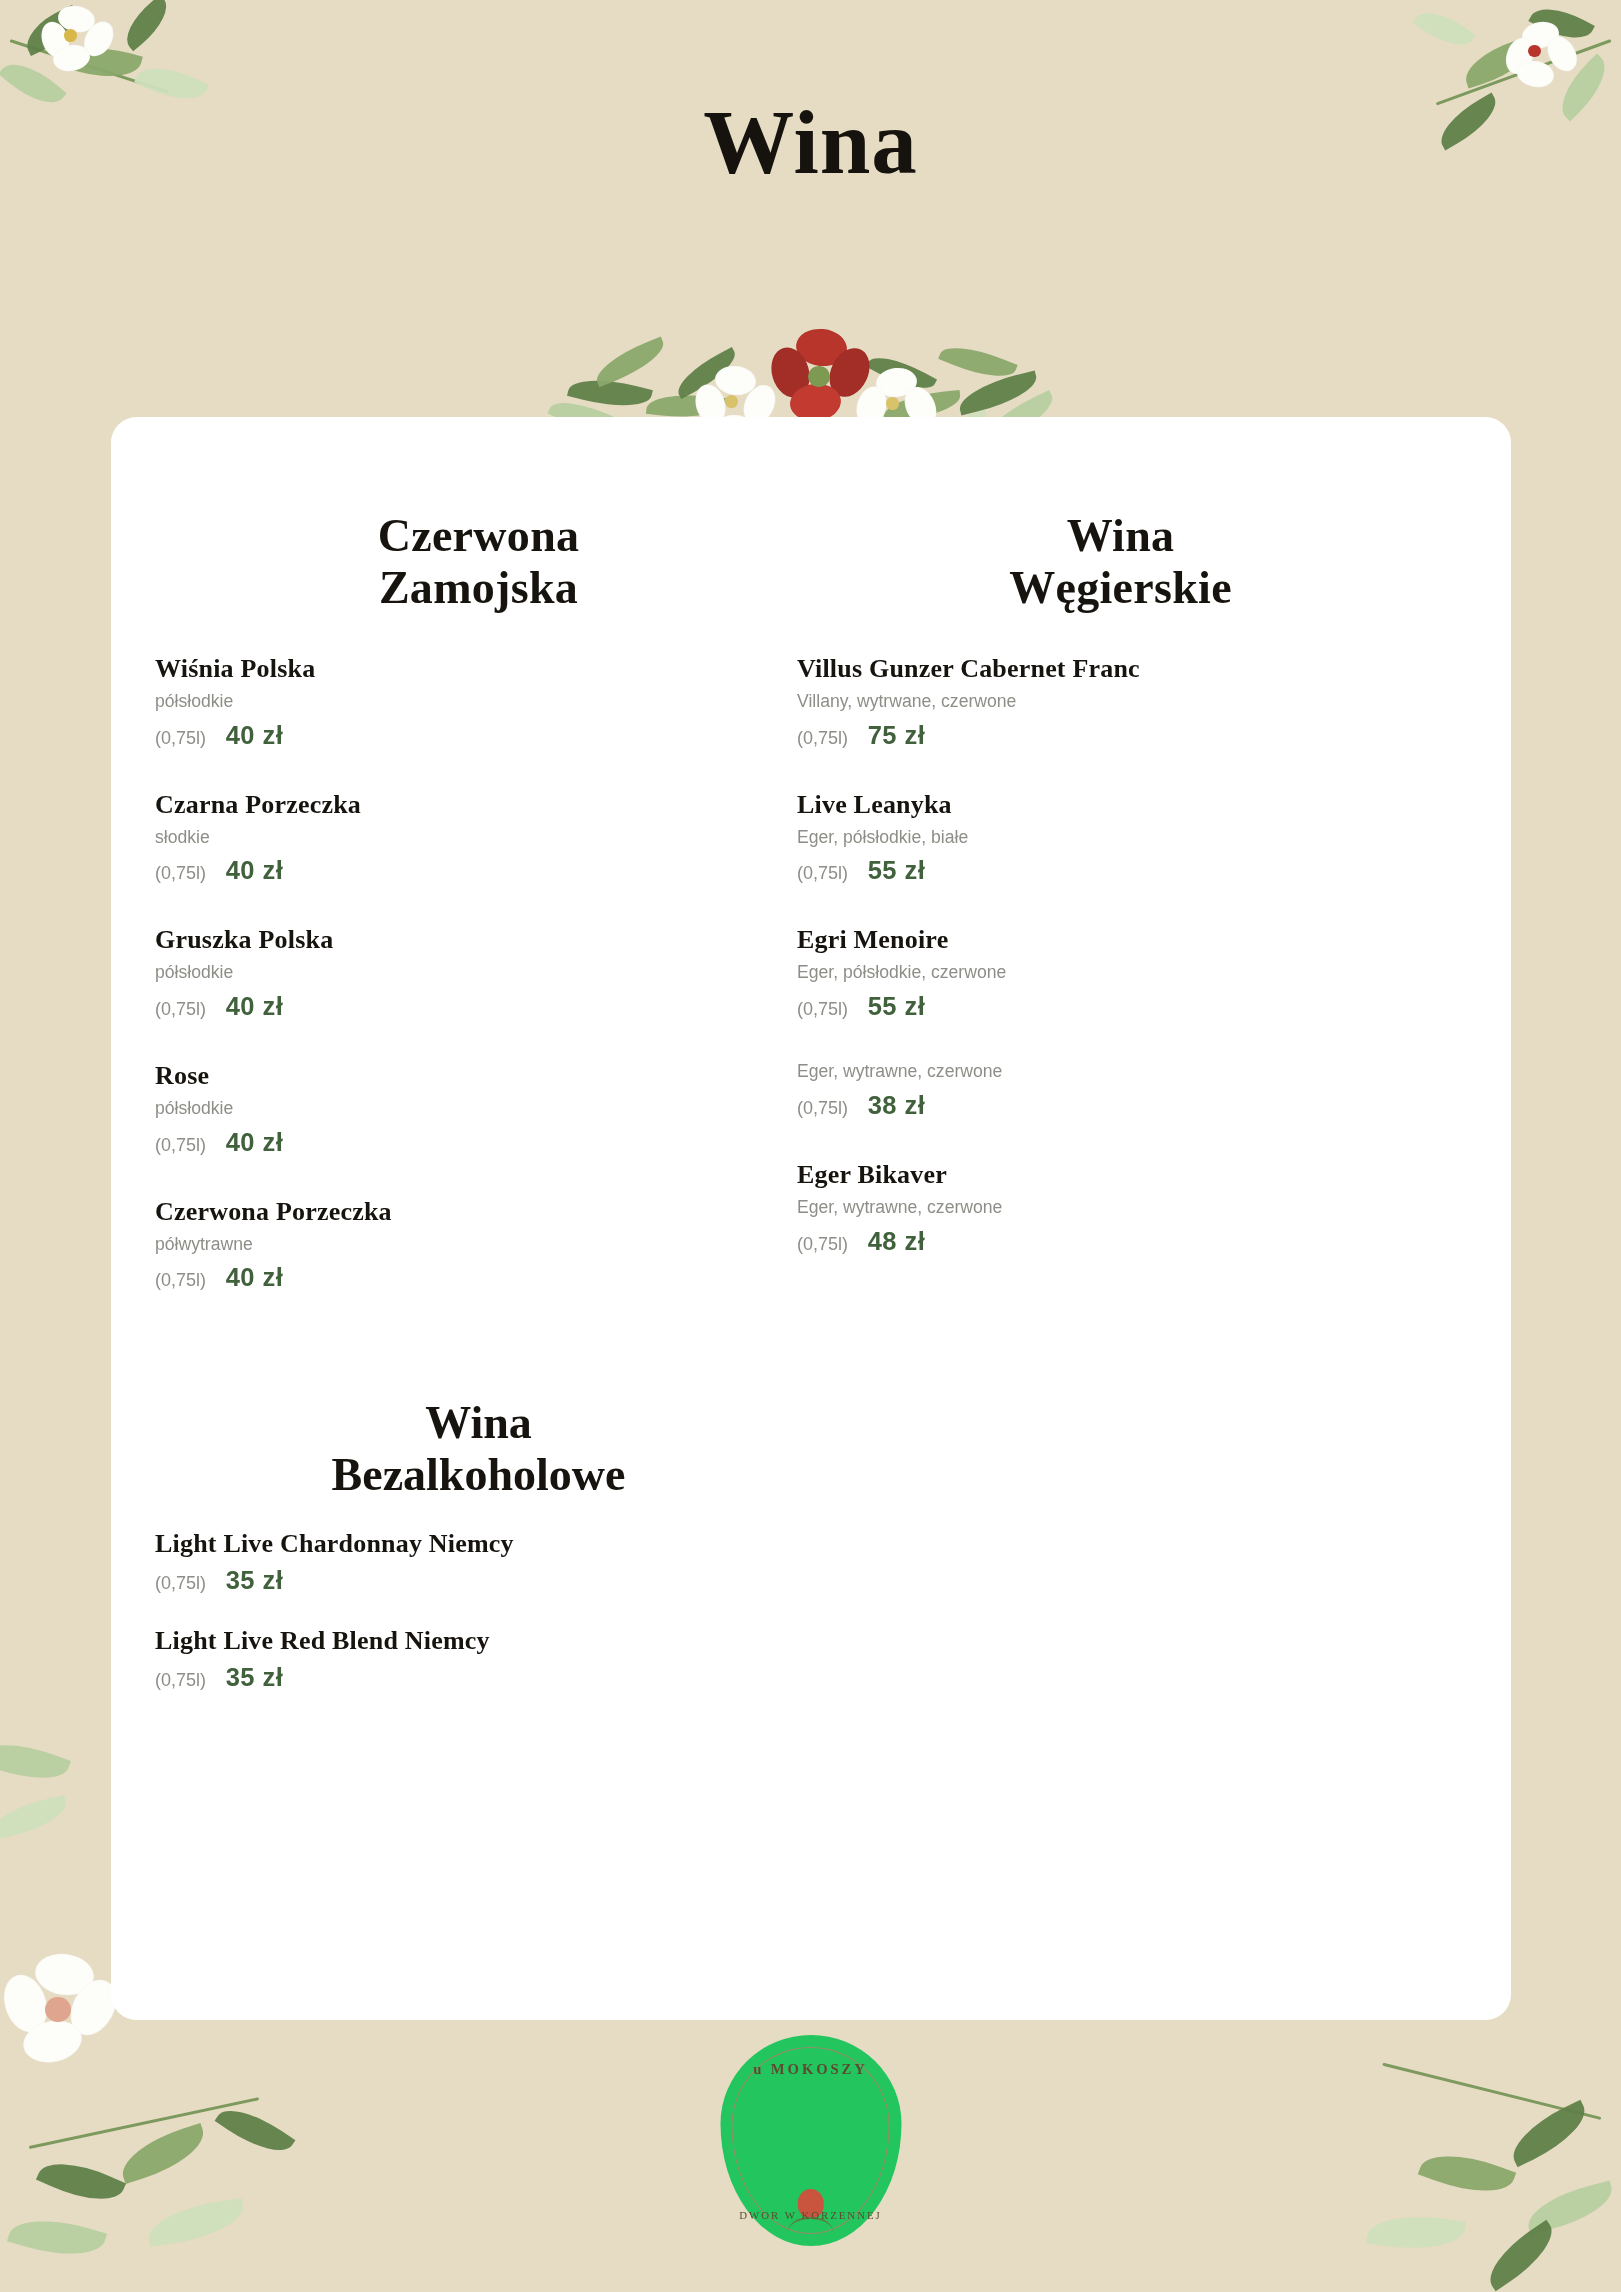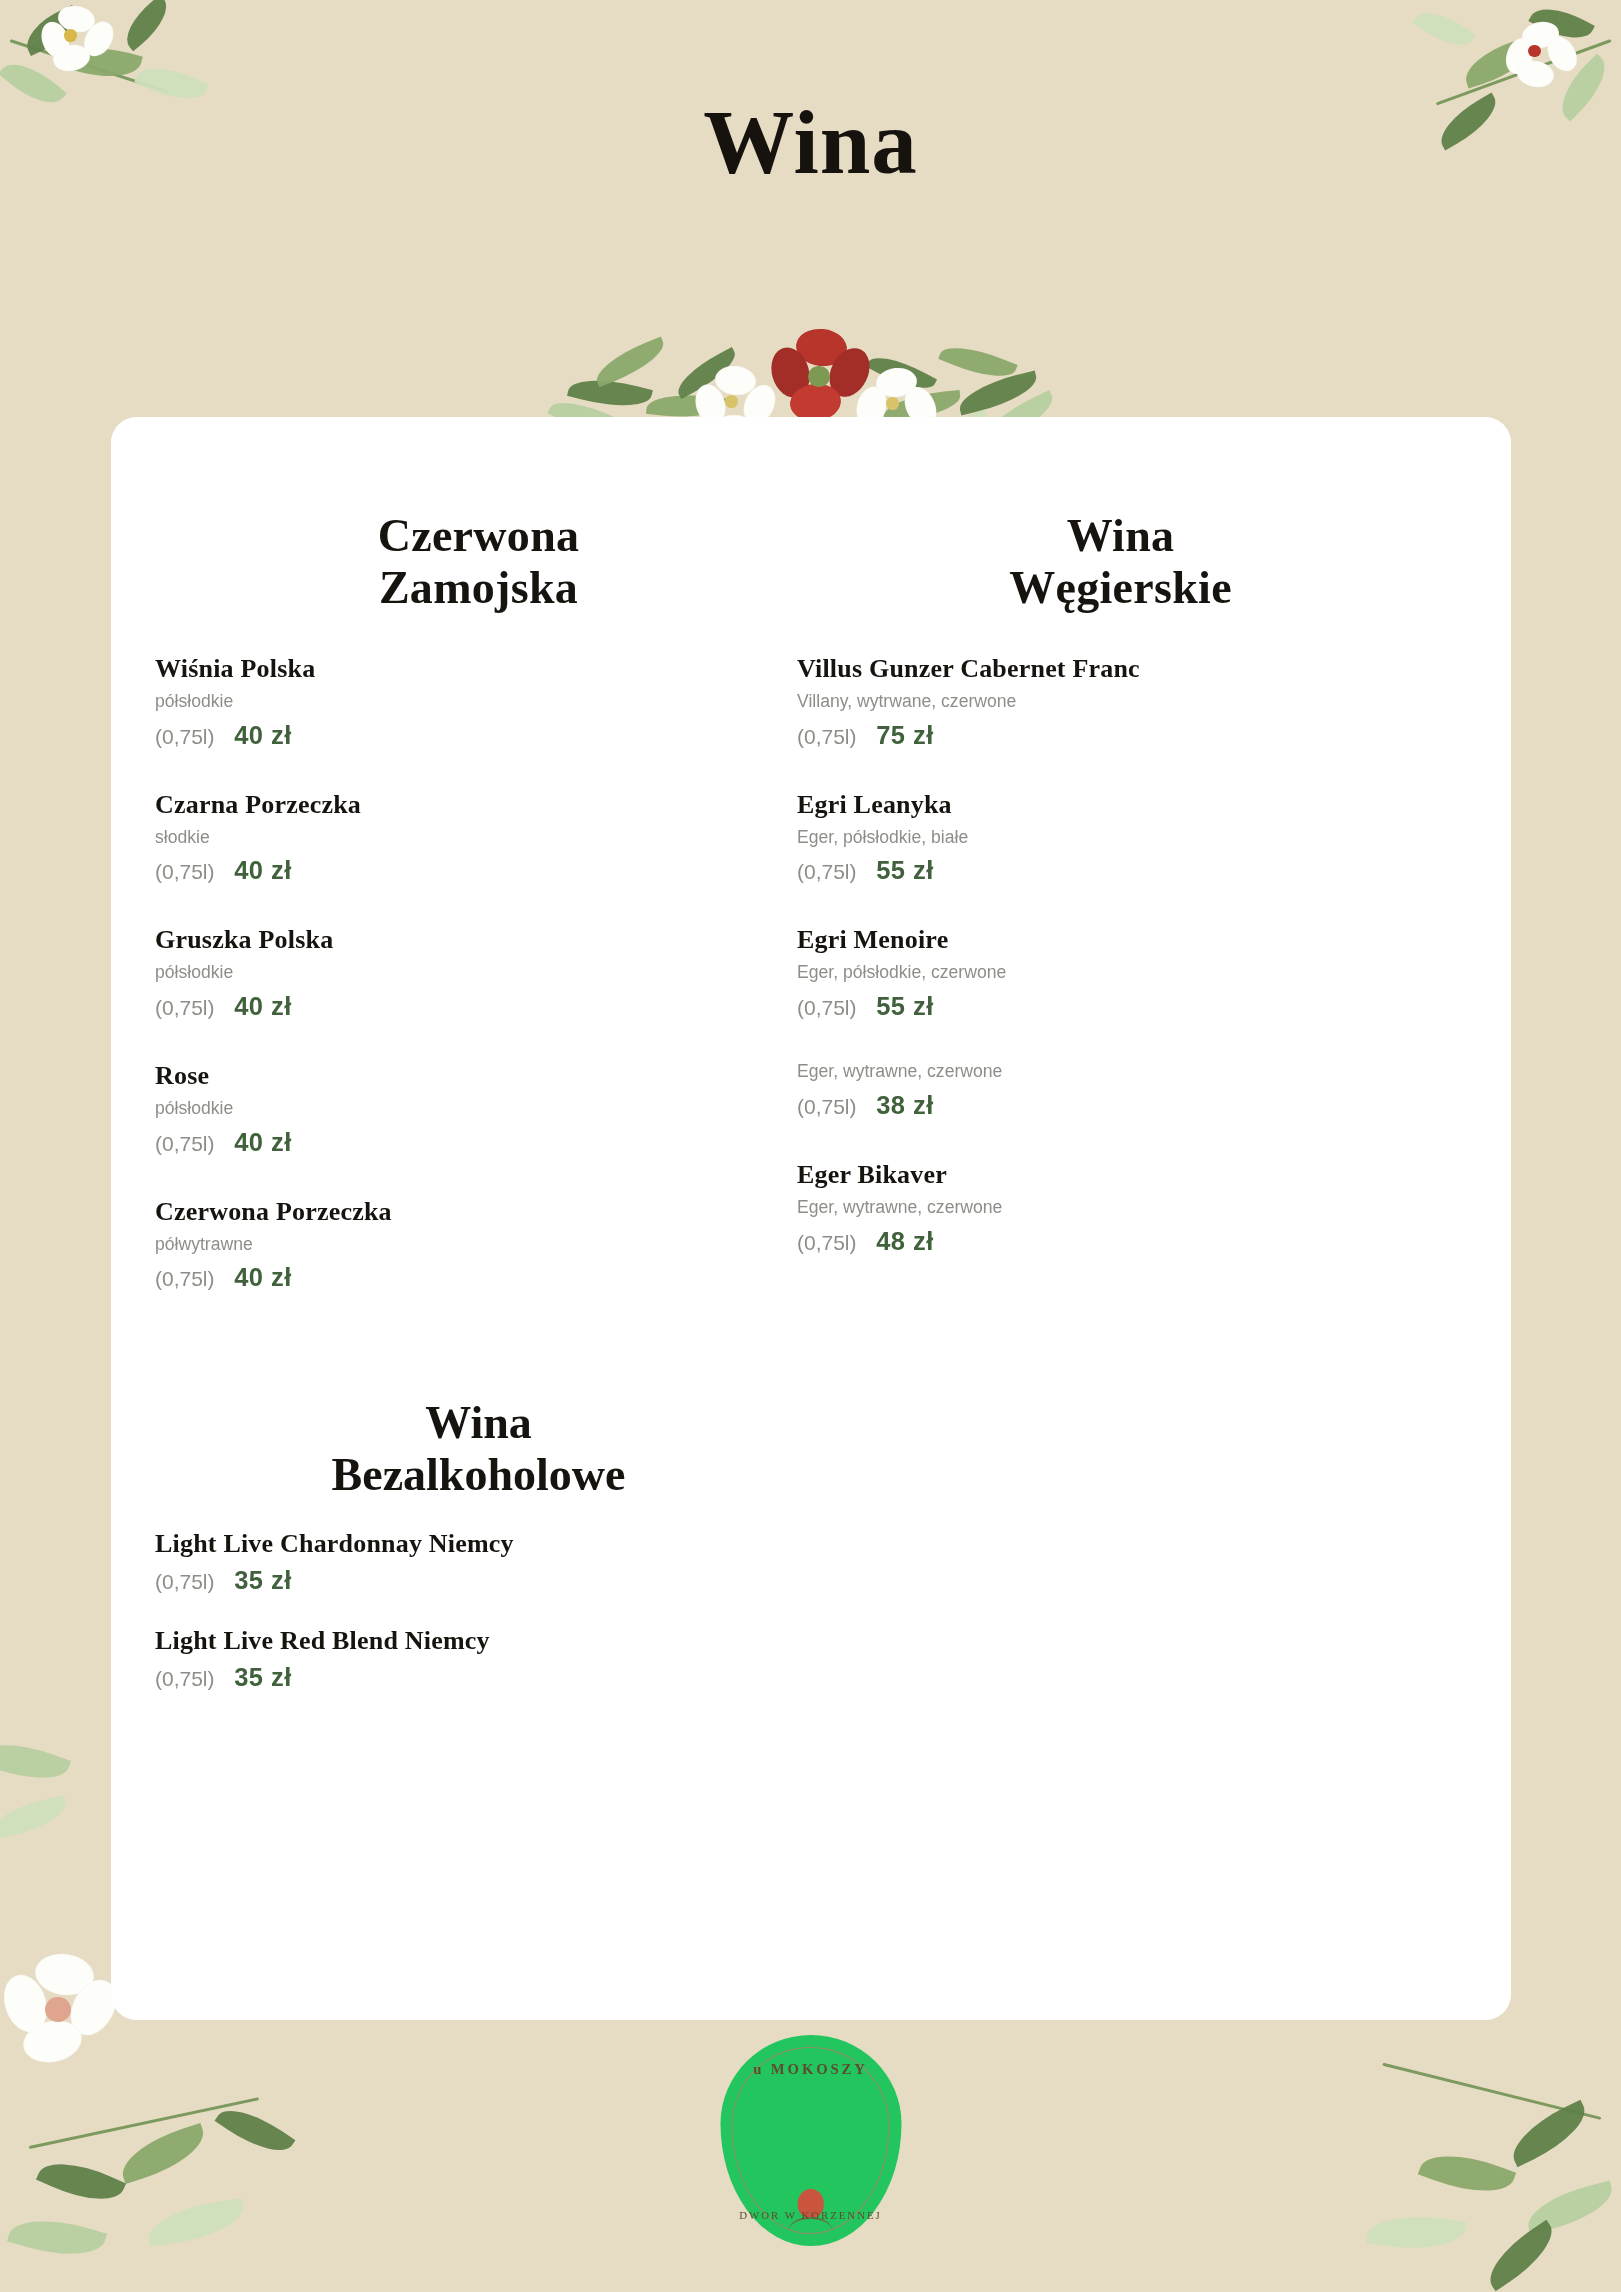--- a/index.html
+++ b/index.html
@@ -125,21 +125,21 @@
     color: #8e8e88;
     margin: 0 0 8.8px 0;
   }
   .item-price-row {
     display: flex;
     align-items: baseline;
     gap: 19.6px;
   }
   .item-volume {
     font-family: "Liberation Sans", sans-serif;
-    font-size: 21px;
+    font-size: 18px;
     color: #8e8e88;
   }
   .item-price {
     font-family: "Liberation Sans", sans-serif;
     font-weight: bold;
     font-size: 25.5px;
     color: #40613c;
     letter-spacing: 0.5px;
   }
 
@@ -382,21 +382,21 @@
     <div class="item">
       <p class="item-name">Villus Gunzer Cabernet Franc</p>
       <p class="item-desc">Villany, wytrwane, czerwone</p>
       <div class="item-price-row">
         <span class="item-volume">(0,75l)</span>
         <span class="item-price">75 zł</span>
       </div>
     </div>
 
     <div class="item">
-      <p class="item-name">Egri Leanyka</p>
+      <p class="item-name">Live Leanyka</p>
       <p class="item-desc">Eger, półsłodkie, białe</p>
       <div class="item-price-row">
         <span class="item-volume">(0,75l)</span>
         <span class="item-price">55 zł</span>
       </div>
     </div>
 
     <div class="item">
       <p class="item-name">Egri Menoire</p>
       <p class="item-desc">Eger, półsłodkie, czerwone</p>

